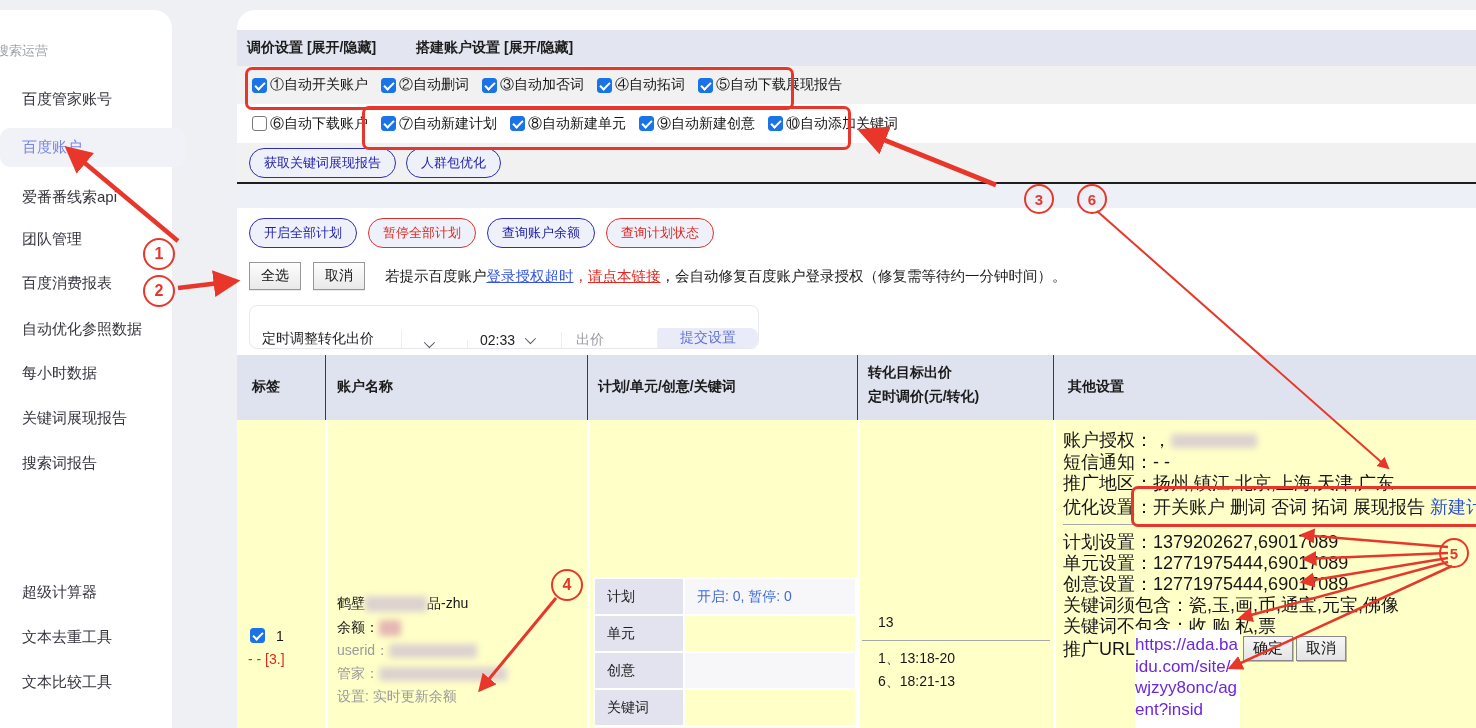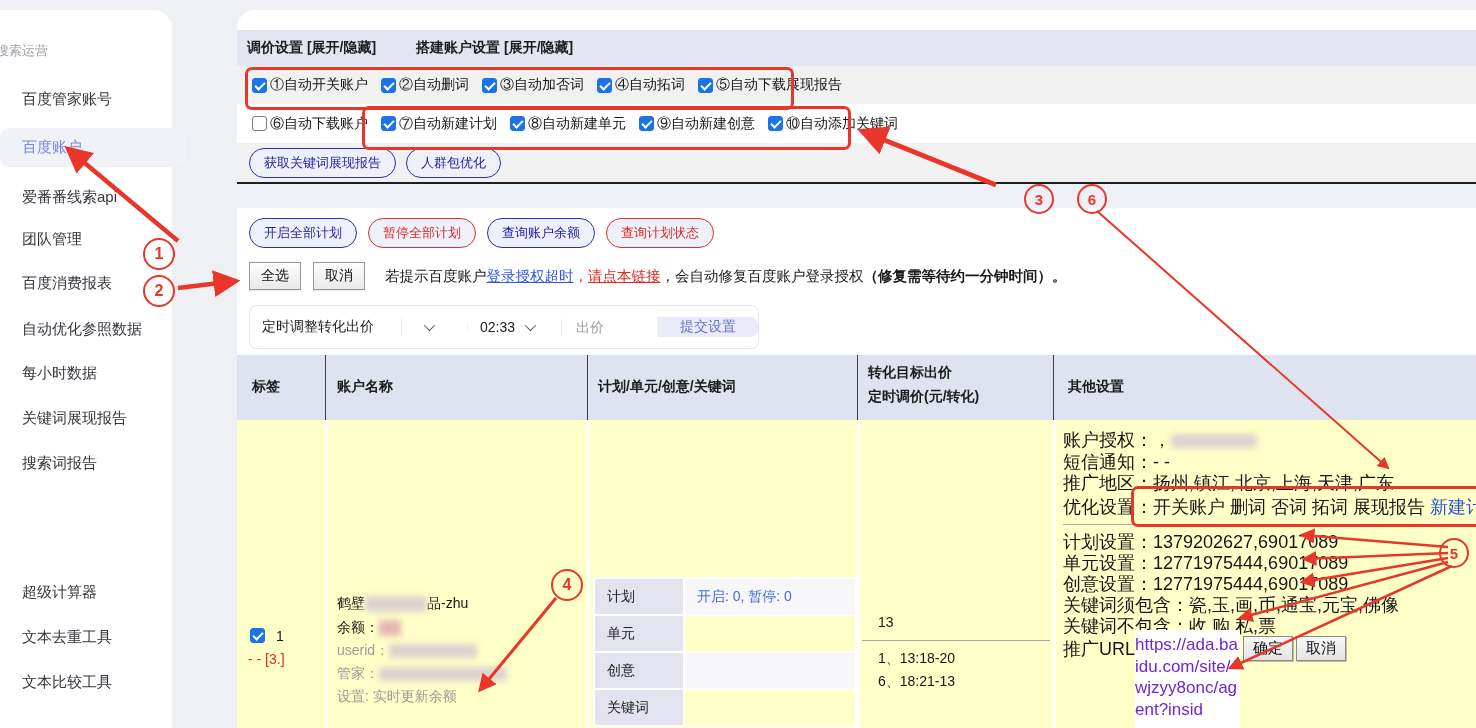--- a/index.html
+++ b/index.html
@@ -28,22 +28,22 @@
   .pill.red{border:1.5px solid #e03028;color:#e02820;}
   .black-line{position:absolute;left:237px;top:182px;width:1239px;height:2px;background:#1e1e1e;}
   .subband{position:absolute;left:237px;top:184px;width:1239px;height:24px;background:#edf0f7;}
   .plan-btns{position:absolute;left:249px;top:218px;display:flex;gap:11px;}
   .select-row{position:absolute;left:249px;top:262px;display:flex;align-items:center;gap:12px;}
   .grey-btn{border:1px solid #979797;background:linear-gradient(#fdfdfd,#e9e9e9);font-size:14px;color:#111;padding:4px 11px;cursor:pointer;box-shadow:0 1px 0 rgba(0,0,0,.08);}
   .notice{font-size:14.5px;color:#1a1a1a;margin-left:8px;white-space:nowrap;}
   .notice .lnk-blue{color:#3355e0;text-decoration:underline;cursor:pointer;}
   .notice .lnk-red{color:#e02820;text-decoration:underline;cursor:pointer;}
   .notice .red{color:#e02820;}
-  .notice .bold{font-weight:bold;}
-  .timing-bar{position:absolute;left:249px;top:305px;width:510px;height:44px;border:1px solid #e7e7f0;border-radius:8px;background:#fff;display:flex;align-items:center;box-sizing:border-box;}
+  .notice .bold{font-weight:normal;}
+  .timing-bar{position:absolute;left:249px;top:305px;width:510px;height:44px;border:1px solid #e7e7f0;border-radius:8px;background:#fff;display:flex;align-items:flex-end;box-sizing:border-box;}
   .tb-seg{display:flex;align-items:center;border-right:1px solid #ededf4;padding:0 12px;font-size:14px;color:#222;box-sizing:border-box;}
   .chev{display:inline-block;width:7px;height:7px;border-right:1.6px solid #555;border-bottom:1.6px solid #555;transform:rotate(45deg) translateY(-2px);margin-left:10px;}
   .tb-input{border:none;outline:none;width:70px;font-size:14px;font-family:"Liberation Sans",sans-serif;color:#222;}
   .tb-input::placeholder{color:#9a9aa2;}
   .tb-submit{margin-left:auto;background:#e9ecf8;color:#6472cc;font-size:14px;border:none;border-radius:0 8px 8px 0;width:100px;cursor:pointer;}
   
   .thead{position:absolute;left:237px;top:355px;width:1239px;height:65px;background:#dfe3ef;}
   .th{position:absolute;font-size:14px;font-weight:bold;color:#1b1b1b;}
   .th-sep{position:absolute;top:355px;width:1px;height:65px;background:#3c3c44;}
   .tbody{position:absolute;left:237px;top:420px;width:1239px;height:308px;background:#ffffc8;}

